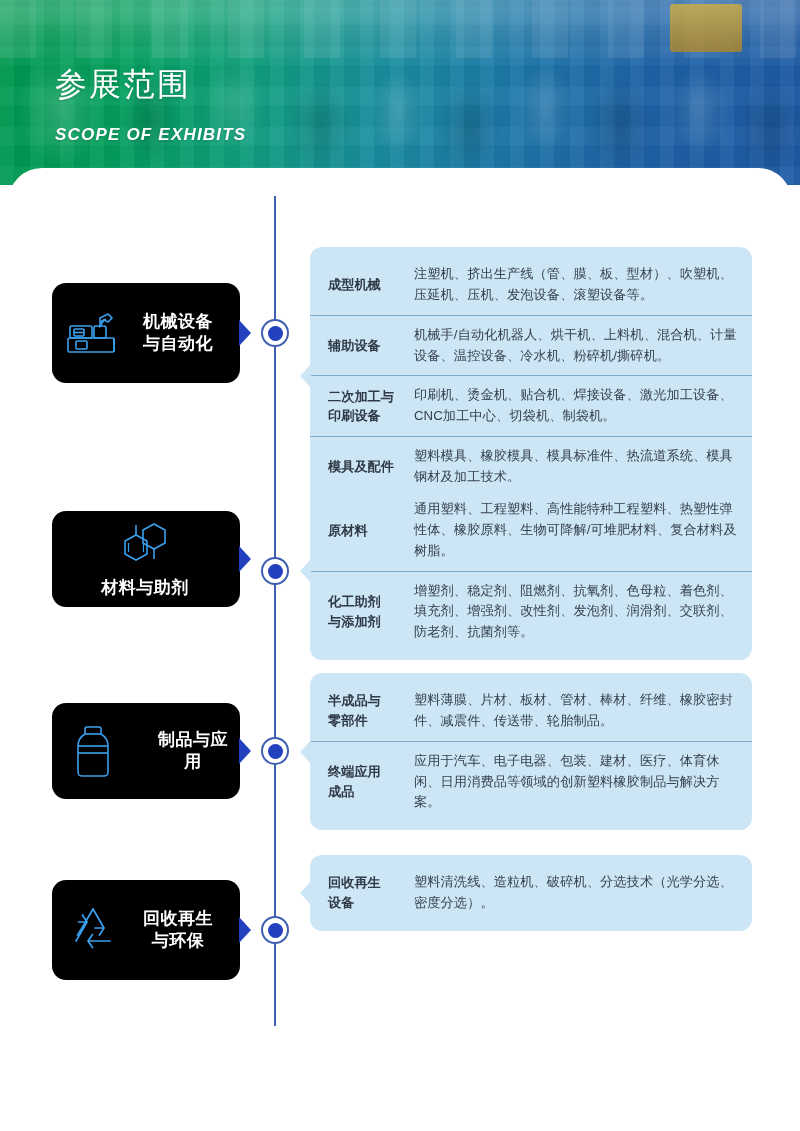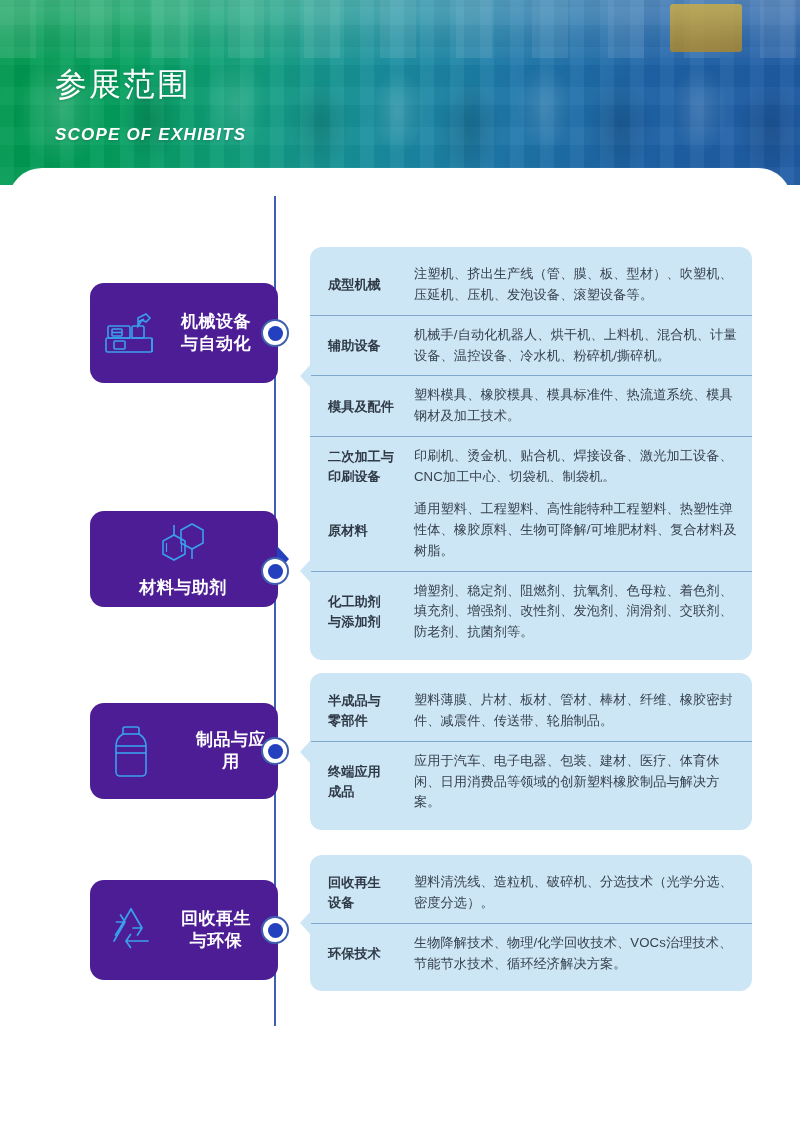--- a/index.html
+++ b/index.html
@@ -73,25 +73,24 @@
   }
 
   .sections { position:absolute; left:0; top:0; width:800px; height:1131px; }
 
   .section { position:absolute; left:0; width:800px; }
 
   
   .badge {
     position:absolute;
     width:188px;
-    background:#4c1d95;
+    background:#000000;
     border-radius:14px;
     display:flex; align-items:center;
     padding:0 10px 0 8px;
-    margin-left:38px;
   }
   .badge::after {
     content:"";
     position:absolute; right:-11px; top:50%; transform:translateY(-50%);
     width:0; height:0;
     border-top:13px solid transparent;
     border-bottom:13px solid transparent;
     border-left:12px solid #2340bf;
   }
   .badge-icon { width:66px; flex:0 0 66px; display:flex; align-items:center; justify-content:center; }
@@ -190,29 +189,29 @@
       <div class="panel" style="top:211px;margin-top:36px;">
         <div class="row">
           <div class="row-term">成型机械</div>
           <div class="row-desc">注塑机、挤出生产线（管、膜、板、型材）、吹塑机、压延机、压机、发泡设备、滚塑设备等。</div>
         </div>
         <div class="row">
           <div class="row-term">辅助设备</div>
           <div class="row-desc">机械手/自动化机器人、烘干机、上料机、混合机、计量设备、温控设备、冷水机、粉碎机/撕碎机。</div>
         </div>
         <div class="row">
+          <div class="row-term">
+            <span>二次加工与</span><br>
+            <span>印刷设备</span>
+          </div>
+          <div class="row-desc">印刷机、烫金机、贴合机、焊接设备、激光加工设备、CNC加工中心、切袋机、制袋机。</div>
+        </div>
+        <div class="row">
           <div class="row-term">模具及配件</div>
           <div class="row-desc">塑料模具、橡胶模具、模具标准件、热流道系统、模具钢材及加工技术。</div>
-        </div>
-        <div class="row">
-          <div class="row-term">
-            <span>二次加工与</span><br>
-            <span>印刷设备</span>
-          </div>
-          <div class="row-desc">印刷机、烫金机、贴合机、焊接设备、激光加工设备、CNC加工中心、切袋机、制袋机。</div>
         </div>
       </div>
     </div>
 
     <div class="section">
 
       <div class="badge" style="left:52px; top:511px; height:96px;flex-direction:column;">
         <span class="badge-icon">
           <svg width="58" height="54" viewBox="0 0 58 54" fill="none" stroke="#3aa0ee" stroke-width="1.6">
             <polygon points="9,24 20,18 31,24 31,37 20,43 9,37"></polygon>
@@ -303,21 +302,17 @@
       </div>
 
       <div class="panel" style="top:855px;">
         <div class="row">
           <div class="row-term">
             <span>回收再生</span><br>
             <span>设备</span>
           </div>
           <div class="row-desc">塑料清洗线、造粒机、破碎机、分选技术（光学分选、密度分选）。</div>
         </div>
-        <div class="row">
-          <div class="row-term">环保技术</div>
-          <div class="row-desc">生物降解技术、物理/化学回收技术、VOCs治理技术、节能节水技术、循环经济解决方案。</div>
-        </div>
       </div>
     </div>
 
   </div>
 </div>
 
 </body></html>

